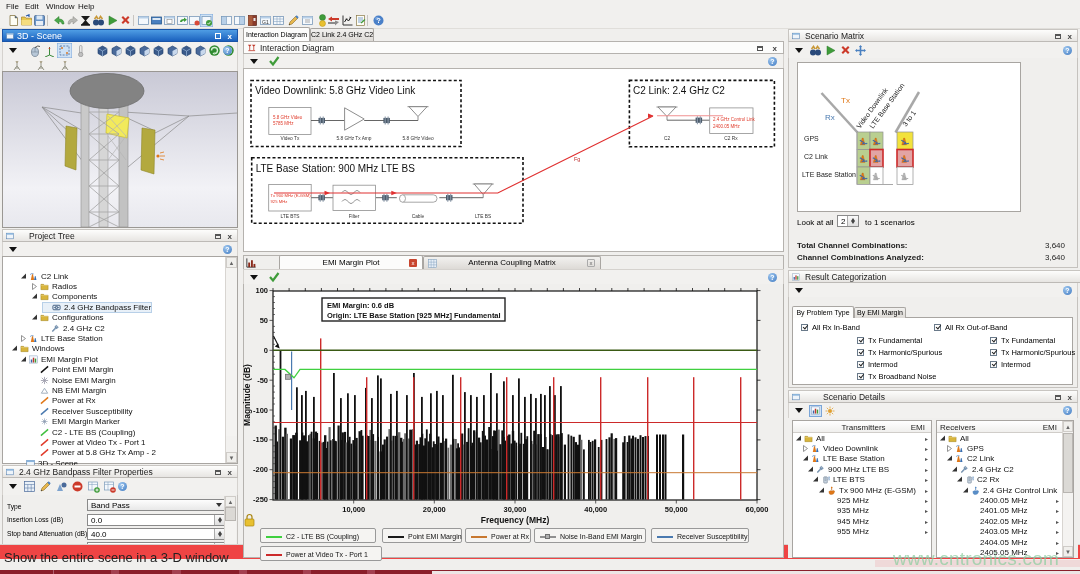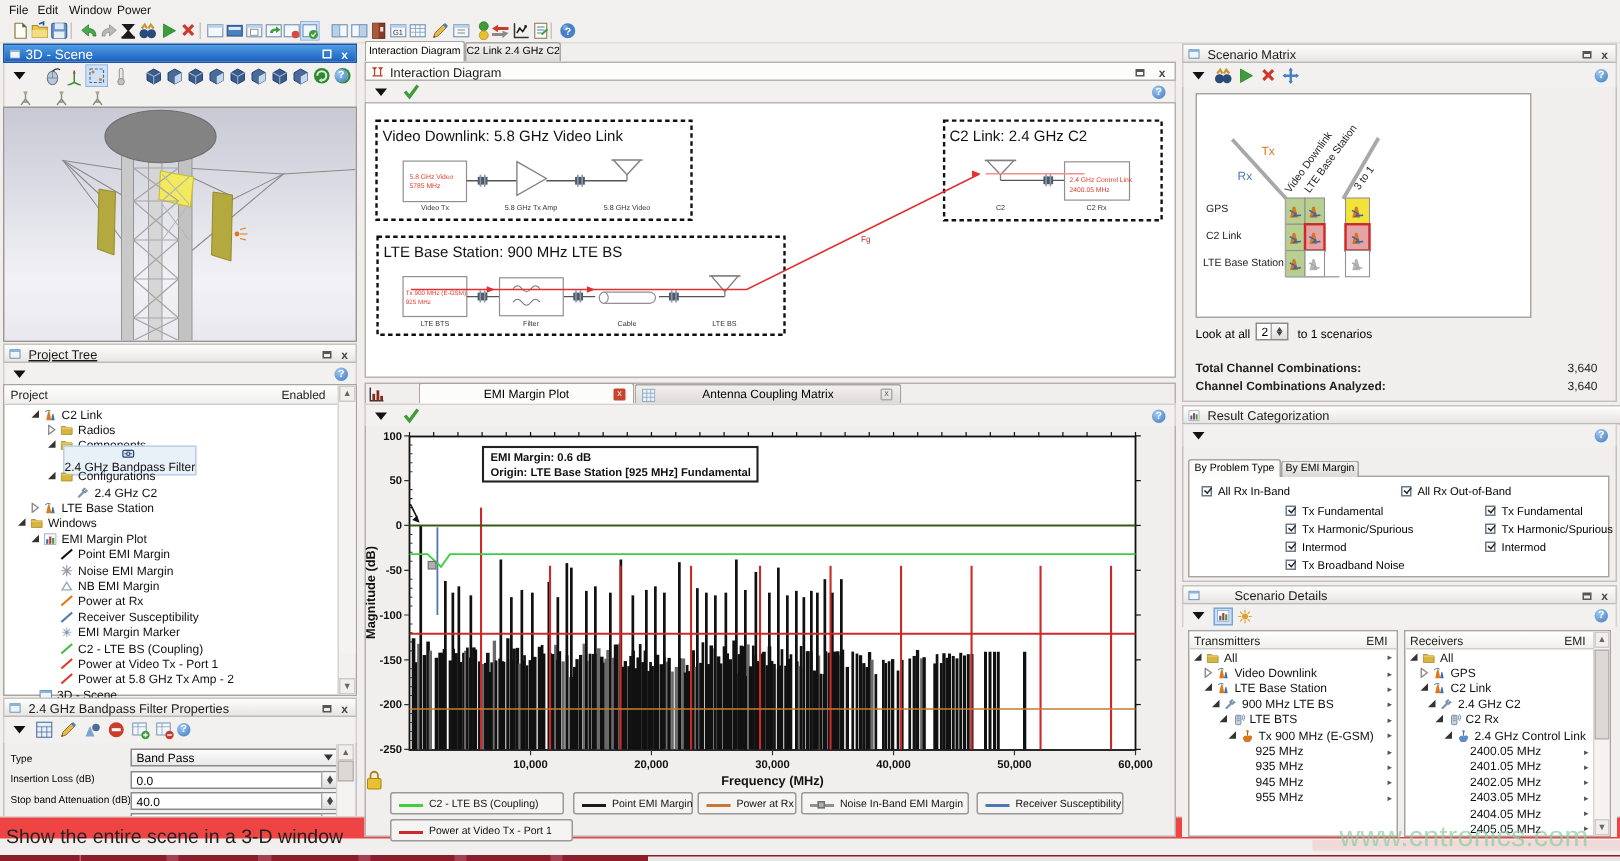--- a/index.html
+++ b/index.html
@@ -112,21 +112,21 @@
         <path d="M5 1.5 V8.5 M1.5 5 H8.5 M2.5 2.5 L7.5 7.5 M7.5 2.5 L2.5 7.5" stroke="#a8b4c4" stroke-width="0.9"></path>
         <circle cx="5" cy="5" r="1.2" fill="#8898b0"></circle>
       </symbol>
     </defs>
 </svg>
 
 <div class="abs" style="left:0;top:0;width:1080px;height:13px;background:#f1f0ee;font-size:8px;color:#111;">
  <span class="abs" style="left:6px;top:2px;">File</span>
  <span class="abs" style="left:25px;top:2px;">Edit</span>
  <span class="abs" style="left:46px;top:2px;">Window</span>
- <span class="abs" style="left:78px;top:2px;">Power</span>
+ <span class="abs" style="left:78px;top:2px;">Help</span>
 </div>
 
 <div class="abs" id="maintb" style="left:0;top:13px;width:1080px;height:16px;background:#f1f0ee;border-bottom:1px solid #e0deda;">
     <div class="abs" style="left:47px;top:2px;width:1px;height:11px;background:#c8c5c1;"></div>
     <div class="abs" style="left:133px;top:2px;width:1px;height:11px;background:#c8c5c1;"></div>
     <div class="abs" style="left:367px;top:2px;width:1px;height:11px;background:#c8c5c1;"></div>
     <svg class="abs" style="left:7px;top:1px" width="13" height="13" viewBox="0 0 13 13">
       <path d="M3 1.5 L8 1.5 L10.5 4 L10.5 11.5 L3 11.5 Z" fill="#fdfdf4" stroke="#8a7a48" stroke-width="0.8"></path>
       <path d="M8 1.5 L8 4 L10.5 4" fill="#3a5a8a" stroke="#8a7a48" stroke-width="0.5"></path>
     </svg>
@@ -385,30 +385,29 @@
         <circle cx="155" cy="84" r="1.6"></circle>
         <path d="M157 81 L161 80 M157 84 L162 84 M157 87 L161 88" stroke="#e07818" stroke-width="0.8"></path>
       </g>
  </svg>
 </div>
 
 <div class="abs titlebar" style="left:2px;top:229px;width:236px;height:13px;">
  <svg class="ic" style="width:8px;height:8px;">
       <use href="#i-win"></use>
     </svg>
-    <span class="t" style="margin-left:2px;text-decoration:underline;">Project Tree</span>
+    <span class="t" style="margin-left:12px;">Project Tree</span>
  <span class="abs" style="right:16px;top:4px;width:6px;height:5px;border:1px solid #555;border-top-width:2px;"></span>
     <span class="winbtn" style="right:5px;">x</span>
 </div>
 <div class="abs tbar" style="left:2px;top:242px;width:236px;height:14px;">
     <div class="dd"></div>
     <div class="qball" style="right:5px;top:3px;">?</div>
   </div>
 <div class="abs white" style="left:2px;top:256px;width:236px;height:208px;">
- <div class="hdrrow" style="position:absolute;left:0;top:0;width:222px;height:13px;padding:2px 0 0 4px;">Project<span style="position:absolute;right:8px;">Enabled</span></div>
  <div class="abs scroll" style="right:0;top:0;width:12px;height:206px;">
    <div class="sarrow">▲</div>
    <div class="abs" style="top:11px;left:0;right:0;height:168px;background:#f4f3f1;"></div>
    <div class="sarrow" style="position:absolute;bottom:0;">▼</div>
  </div>
  <div class="tree abs" id="ptree" style="left:0;top:14px;width:222px;">
       <div class="trow" style="padding-left:17px;">
         <span style="display:flex;align-items:center;">
           <svg width="7" height="7" style="margin:0 2px 0 0;flex:none;">
             <path d="M1 5.5 L6 5.5 L6 0.5 Z" fill="#333"></path>
@@ -435,21 +434,21 @@
           <svg width="7" height="7" style="margin:0 2px 0 0;flex:none;">
             <path d="M1 5.5 L6 5.5 L6 0.5 Z" fill="#333"></path>
           </svg>
           <svg class="ic" style="">
             <use href="#i-folder"></use>
           </svg>
           <span>Components</span>
         </span>
       </div>
       <div class="trow" style="padding-left:39px;">
-        <span style="display:flex;align-items:center;background:#e8f0f8;border:1px solid #b8d0e8;flex-direction:column;">
+        <span style="display:flex;align-items:center;background:#e8f0f8;border:1px solid #b8d0e8;">
           <span style="width:9px;flex:none;"></span>
           <svg class="ic" style="">
             <use href="#i-comp"></use>
           </svg>
           <span>2.4 GHz Bandpass Filter</span>
         </span>
       </div>
       <div class="trow" style="padding-left:28px;">
         <span style="display:flex;align-items:center;">
           <svg width="7" height="7" style="margin:0 2px 0 0;flex:none;">
@@ -1262,21 +1261,21 @@
       </svg>
     </div>
  <svg width="10" height="10">
       <circle cx="5" cy="5" r="2" fill="#e0a030"></circle>
       <path d="M5 0.5 V2.5 M5 7.5 V9.5 M0.5 5 H2.5 M7.5 5 H9.5 M1.8 1.8 L3.2 3.2 M6.8 6.8 L8.2 8.2 M8.2 1.8 L6.8 3.2 M3.2 6.8 L1.8 8.2" stroke="#e0a030" stroke-width="0.8"></path>
     </svg>
  <div class="qball" style="right:5px;top:3px;">?</div>
 </div>
 <div class="abs" style="left:788px;top:418px;width:290px;height:140px;background:#f0efed;">
  <div class="white abs" style="left:4px;top:2px;width:140px;height:138px;overflow:hidden;">
-  <div class="hdrrow" style="height:12px;padding:2px 0 0 3px;">Transmitters<span style="position:absolute;right:6px;">EMI</span></div>
+  <div class="hdrrow" style="height:12px;padding:2px 0 0 3px;text-align:center;">Transmitters<span style="position:absolute;right:6px;">EMI</span></div>
   <div class="tree" id="txtree">
         <div class="trow" style="padding-left:2px;position:relative;">
           <svg width="7" height="7" style="margin:0 2px 0 0;flex:none;">
             <path d="M1 5.5 L6 5.5 L6 0.5 Z" fill="#333"></path>
           </svg>
           <svg class="ic">
             <use href="#i-folder"></use>
           </svg>
           <span>All</span>
           <span style="position:absolute;right:3px;font-size:6px;color:#555;">▸</span>

